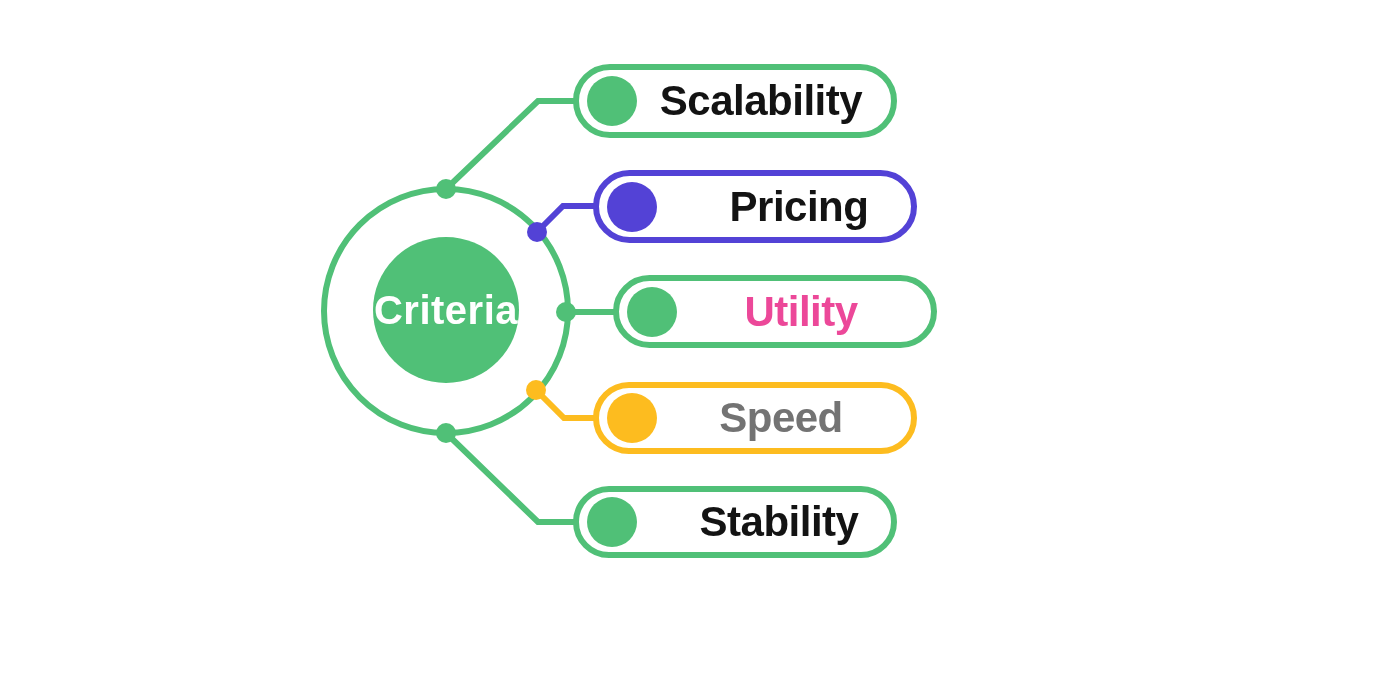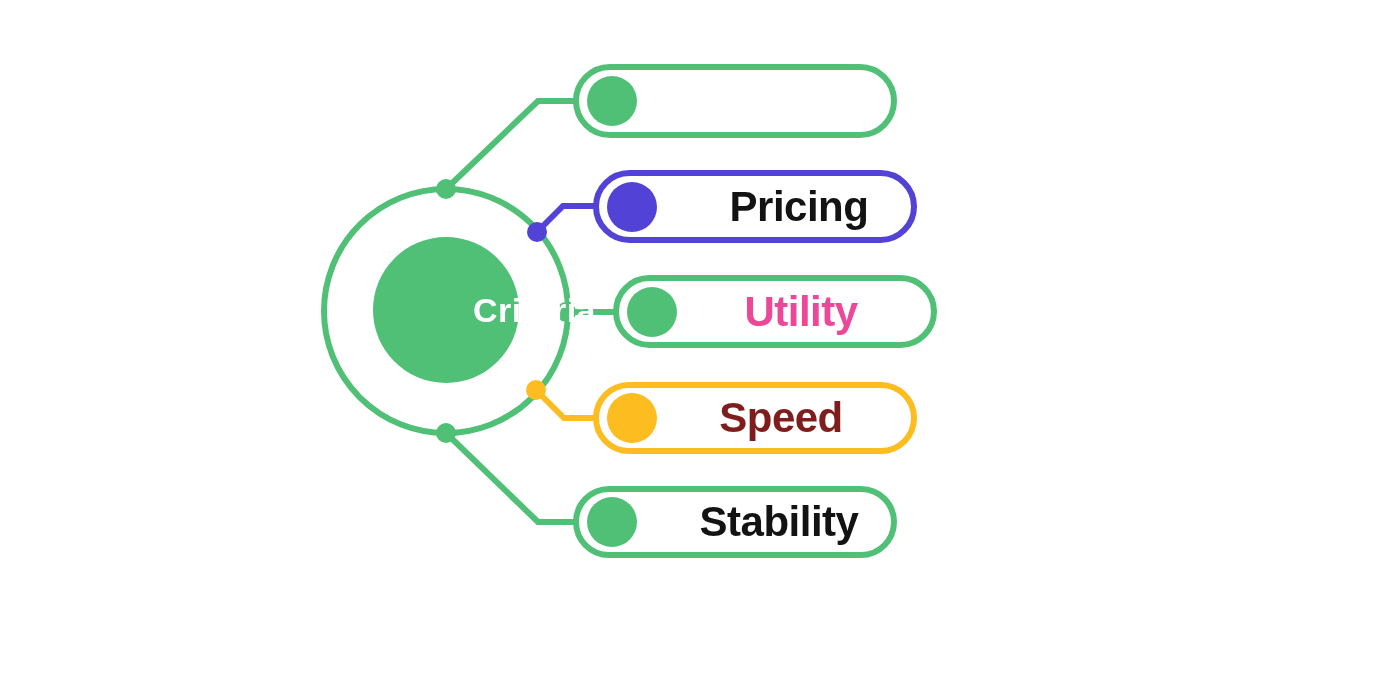--- a/index.html
+++ b/index.html
@@ -15,22 +15,22 @@
     left: 0; top: 0;
     width: 1400px; height: 700px;
   }
   .center-label {
     position: absolute;
     left: 296px;
     top: 287px;
     width: 300px;
     height: 46px;
     line-height: 46px;
-    text-align: right;
-    font-size: 34px;
+    text-align: center;
+    font-size: 40px;
     font-weight: bold;
     letter-spacing: 0.5px;
   }
   .pill {
     position: absolute;
     box-sizing: border-box;
     width: 324px;
     border: 6px solid;
     border-radius: 999px;
     background: #ffffff;
@@ -80,35 +80,36 @@
     <circle cx="536" cy="390" r="10" style="fill: rgb(253, 188, 31);"></circle>
     <circle cx="446" cy="433" r="10" style="fill: rgb(80, 192, 119);"></circle>
 
     <circle cx="446" cy="310" r="73" style="fill: rgb(80, 192, 119);"></circle>
   </svg>
 
   <div class="center-label" style="color: rgb(255, 255, 255);">Criteria</div>
 
   <div class="pill p0" style="border-color: rgb(80, 192, 119);">
     <span class="dot" style="background-color: rgb(80, 192, 119);"></span>
+    <span class="pill-label" style="color: rgb(19, 19, 19);">Scalability</span>
   </div>
 
   <div class="pill p1" style="border-color: rgb(83, 66, 214);">
     <span class="dot" style="background-color: rgb(83, 66, 214);"></span>
     <span class="pill-label" style="color: rgb(19, 19, 19);">Pricing</span>
   </div>
 
   <div class="pill p2" style="border-color: rgb(80, 192, 119);">
     <span class="dot" style="background-color: rgb(80, 192, 119);"></span>
     <span class="pill-label" style="color: #ec4899;">Utility</span>
   </div>
 
   <div class="pill p3" style="border-color: rgb(253, 188, 31);">
     <span class="dot" style="background-color: rgb(253, 188, 31);"></span>
-    <span class="pill-label" style="color: #7f1d1d;">Speed</span>
+    <span class="pill-label" style="color: #737373;">Speed</span>
   </div>
 
   <div class="pill p4" style="border-color: rgb(80, 192, 119);">
     <span class="dot" style="background-color: rgb(80, 192, 119);"></span>
     <span class="pill-label" style="color: rgb(19, 19, 19);">Stability</span>
   </div>
 
 </div>
 
 </body></html>

